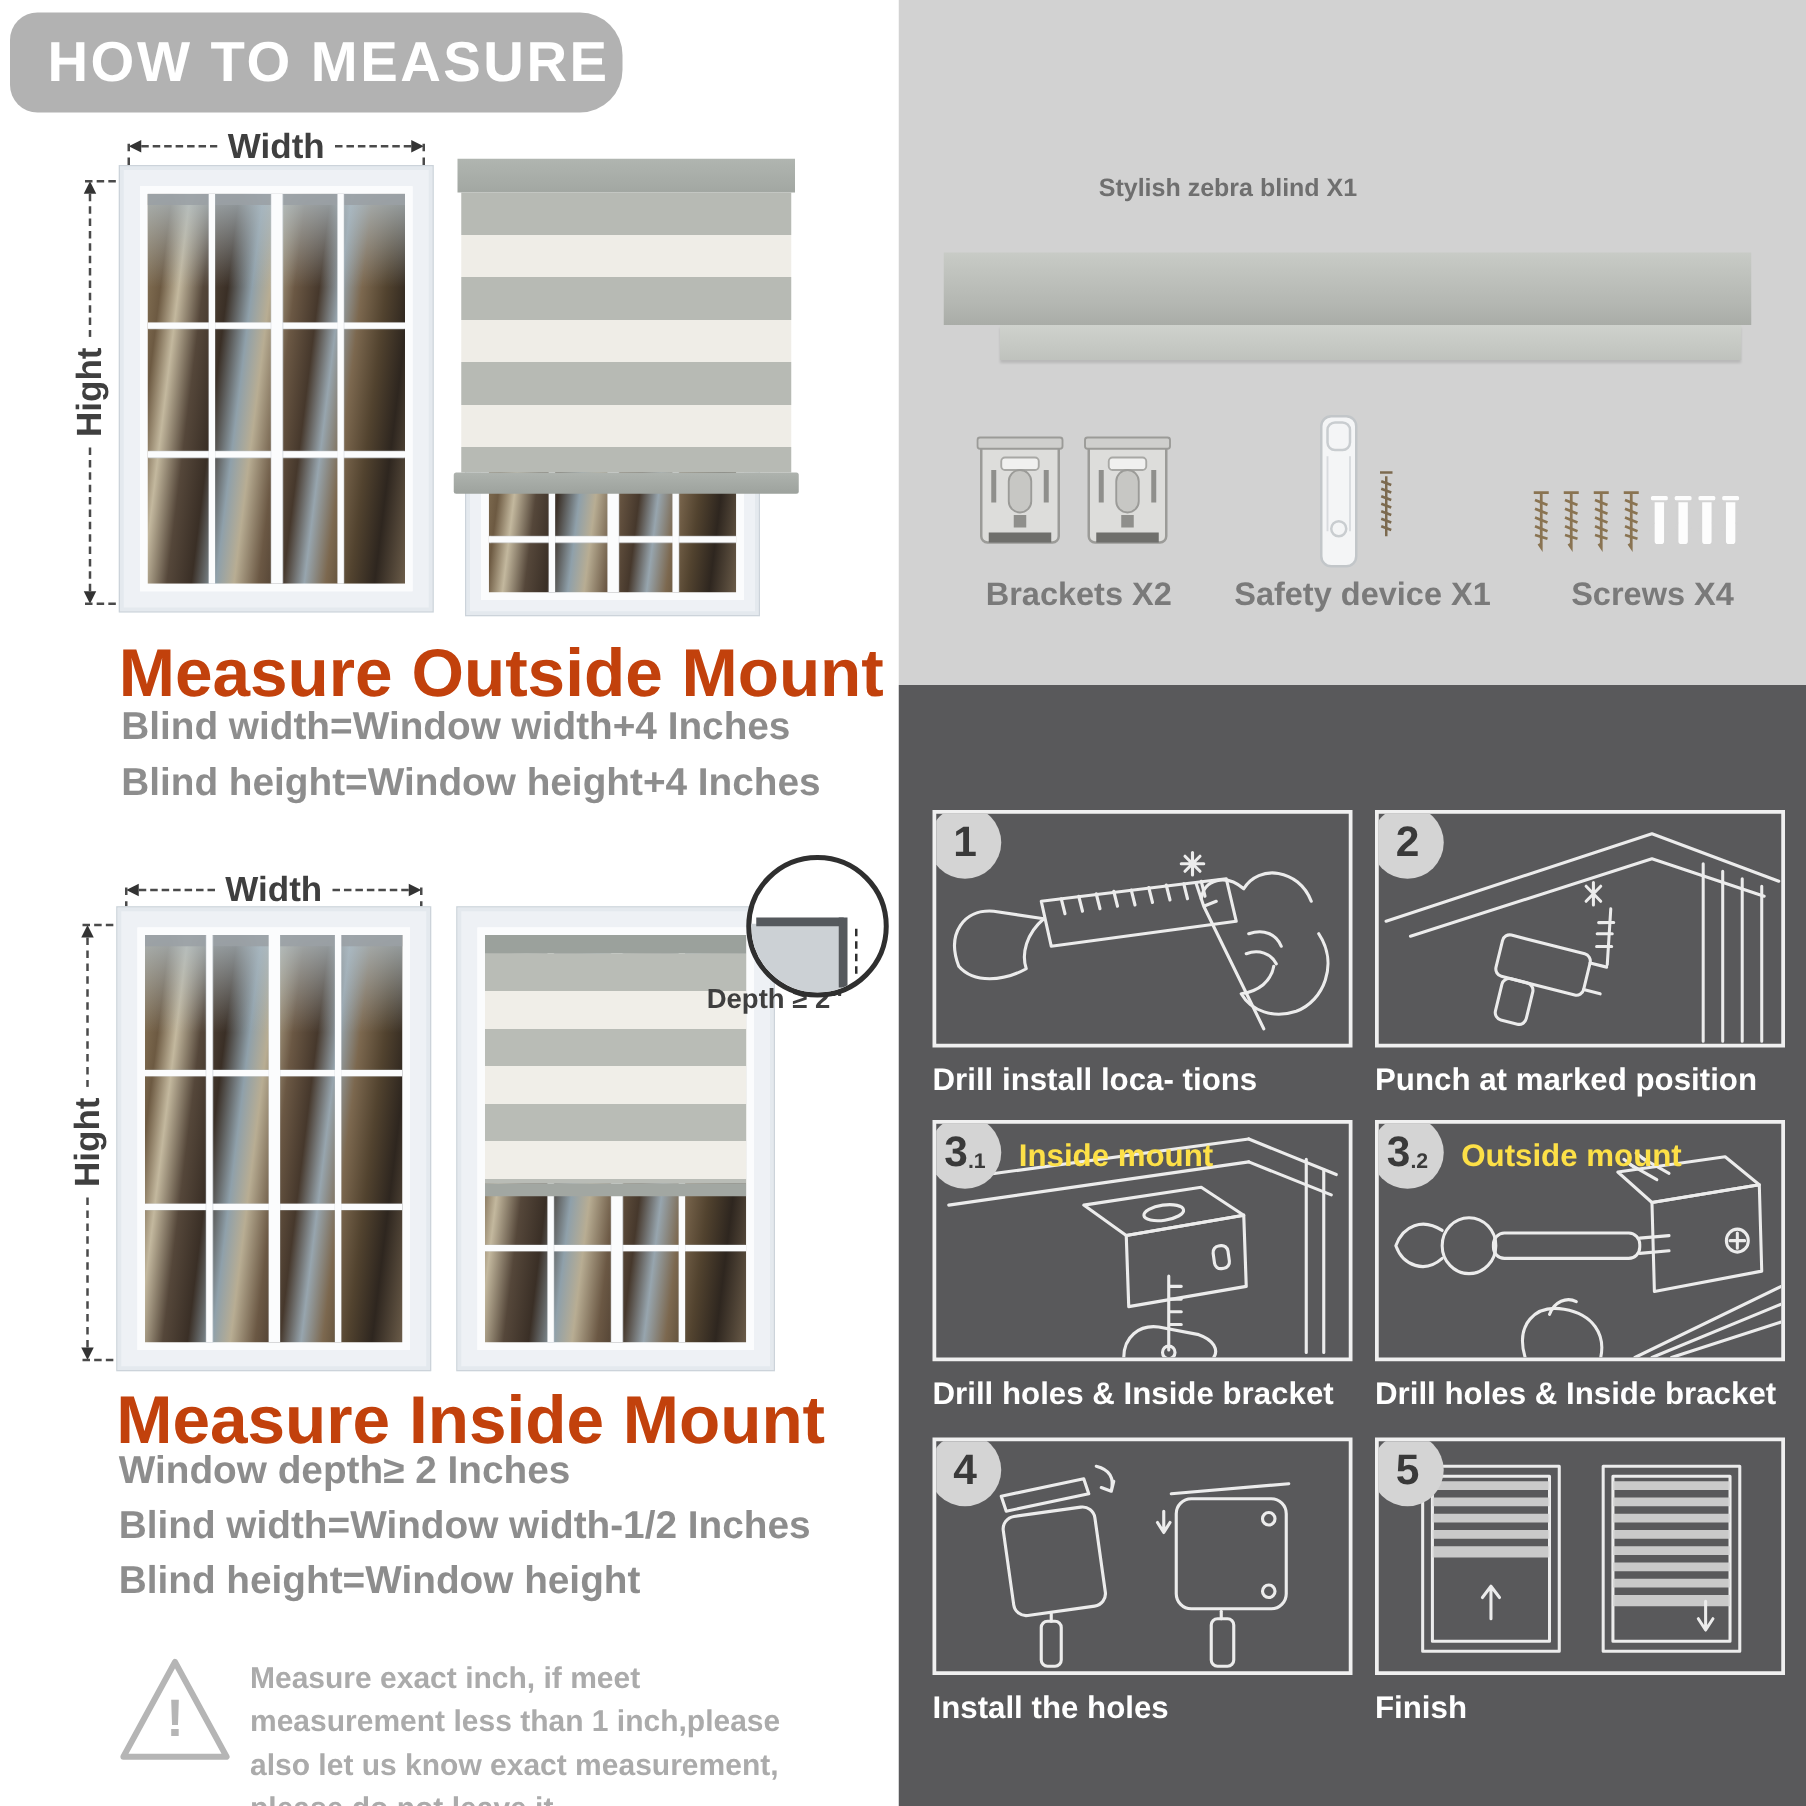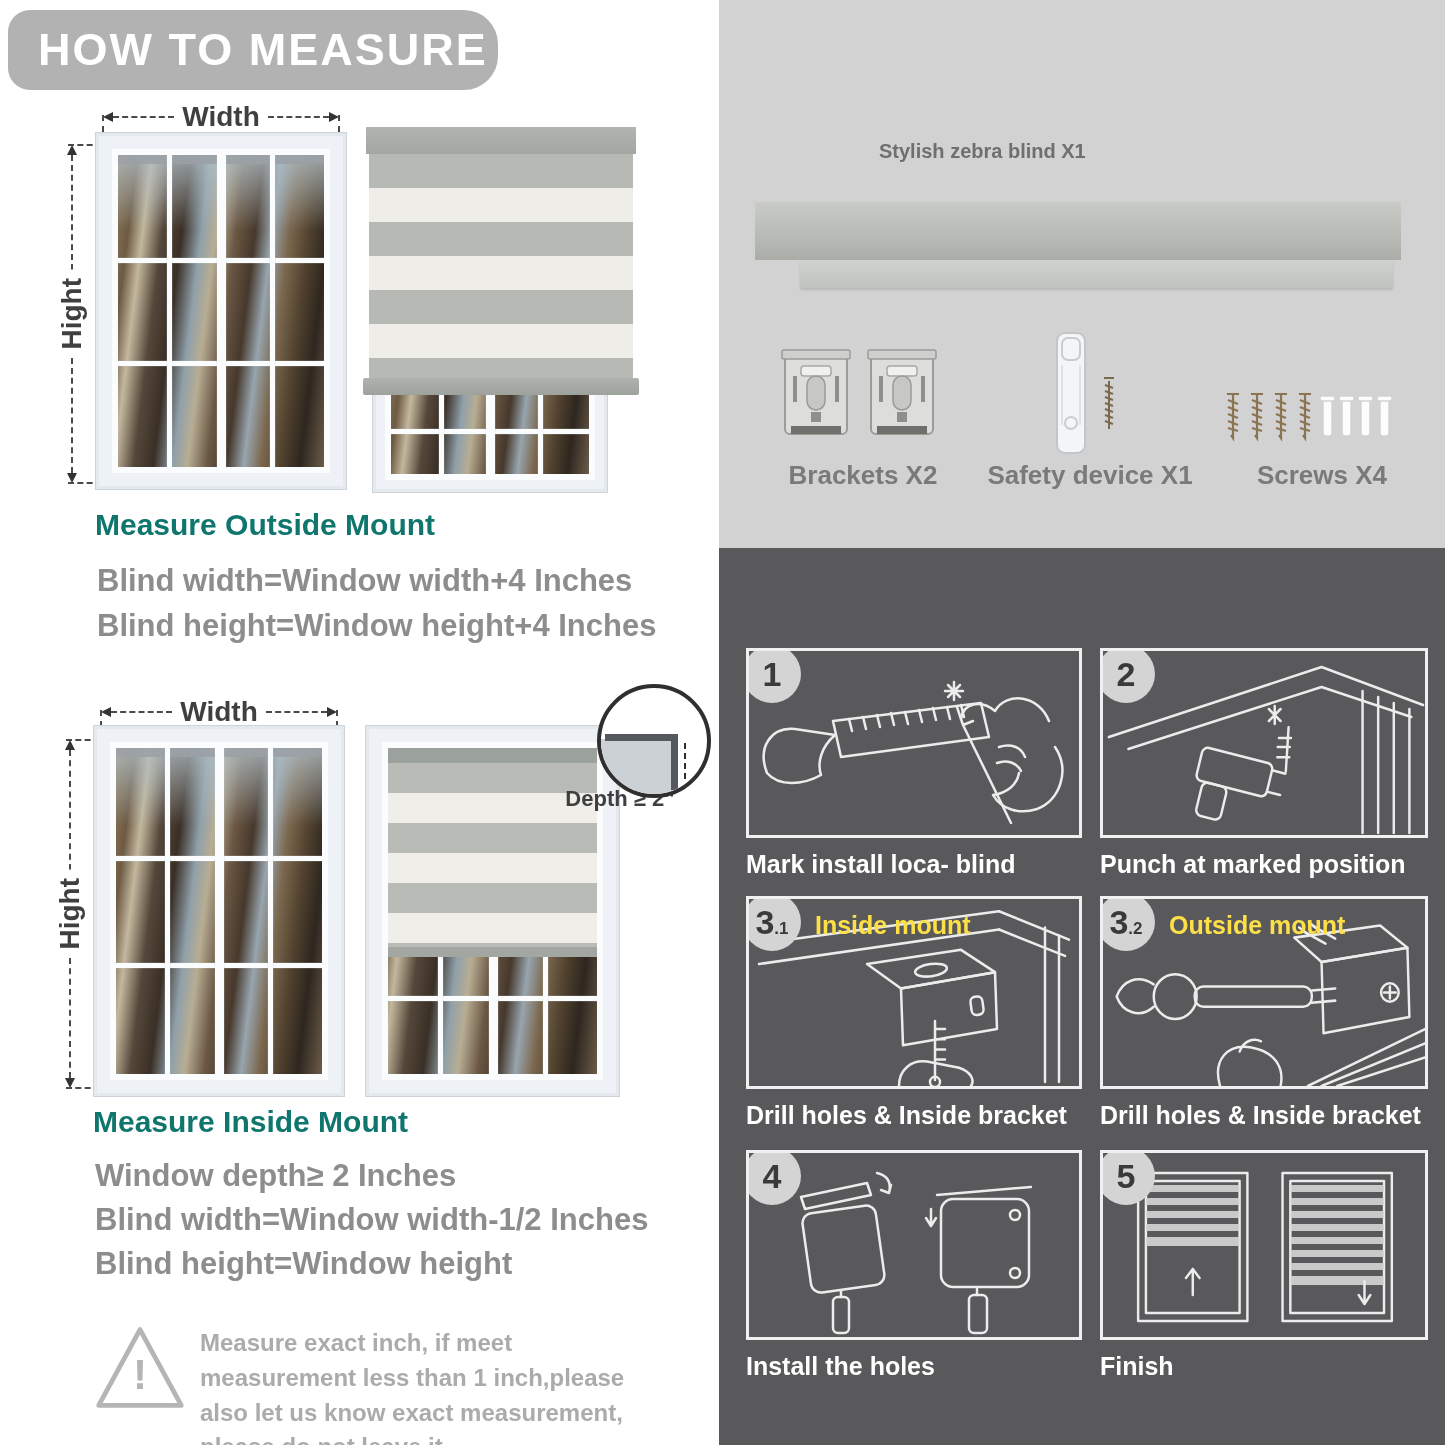--- a/index.html
+++ b/index.html
@@ -53,21 +53,21 @@
   .ah.r{border-width:5px 0 5px 10px;border-color:transparent transparent transparent #333;}
   .ah.u{border-width:0 5px 10px 5px;border-color:transparent transparent #333 transparent;}
   .ah.d{border-width:10px 5px 0 5px;border-color:#333 transparent transparent transparent;}
   .endtick{position:absolute;top:4px;height:28px;border-left:2px dashed #4a4a4a;}
   .dim-h{display:flex;flex-direction:column;align-items:center;width:24px;}
   .dim-h .dv{flex:1;width:0;border-left:2px dashed #4a4a4a;}
   .dim-h .dim-label{writing-mode:vertical-rl;transform:rotate(180deg);padding:8px 0;}
   .htick{position:absolute;width:34px;border-top:2px dashed #4a4a4a;}
 
   
-  .h-measure{font-size:30px;font-weight:bold;color:#0f766e;}
+  .h-measure{font-size:54px;font-weight:bold;color:#c2410c;}
   .formula{font-size:31px;font-weight:bold;color:#8d8d8d;}
   .warn-text{font-size:24px;font-weight:bold;color:#ababab;line-height:1.45;}
   .depth-label{font-size:22px;font-weight:bold;color:#3f3f3f;text-align:center;}
 
   
   .depth-circle{left:597px;top:684px;width:106px;height:106px;border:4px solid #2f2f2f;border-radius:50%;
     background:#fff;overflow:hidden;z-index:6;}
   .dc-light{position:absolute;left:0;top:48%;right:28%;bottom:0;background:#ccd1d5;}
   .dc-dark-h{position:absolute;left:4%;top:43%;width:66%;height:7px;background:#55595d;}
   .dc-dark-v{position:absolute;left:66%;top:43%;width:7px;bottom:4%;background:#55595d;}
@@ -318,21 +318,21 @@
             <path d="M262,172 L214,74 L208,56 M214,74 l10,-4"></path>
             <path d="M300,70 C290,44 258,40 246,60 C232,48 214,52 212,68"></path>
             <path d="M306,96 C322,120 310,150 288,158 C270,164 252,158 244,144 C258,142 268,134 270,122"></path>
             <path d="M250,96 C262,92 272,96 276,106 M248,112 C258,108 268,112 272,120"></path>
           </g>
         </svg>
         <div class="badge">
             <span>1</span>
           </div>
       </div>
-      <div class="caption">Mark install loca- blind</div>
+      <div class="caption">Drill install loca- tions</div>
     </div>
 
     <div class="step" style="left:381px;top:100px;width:328px;">
       <div class="panel" style="height:190px;">
         <svg viewBox="0 0 330 184" preserveAspectRatio="none">
           <g class="lineart">
             <path d="M6,86 L224,16 L328,54"></path>
             <path d="M26,98 L224,36 L316,66"></path>
             <path d="M266,40 V182 M282,46 V182 M298,52 V182 M314,58 V182"></path>
             <path d="M170,58 l12,12 M182,58 l-12,12 M176,55 v18"></path>

